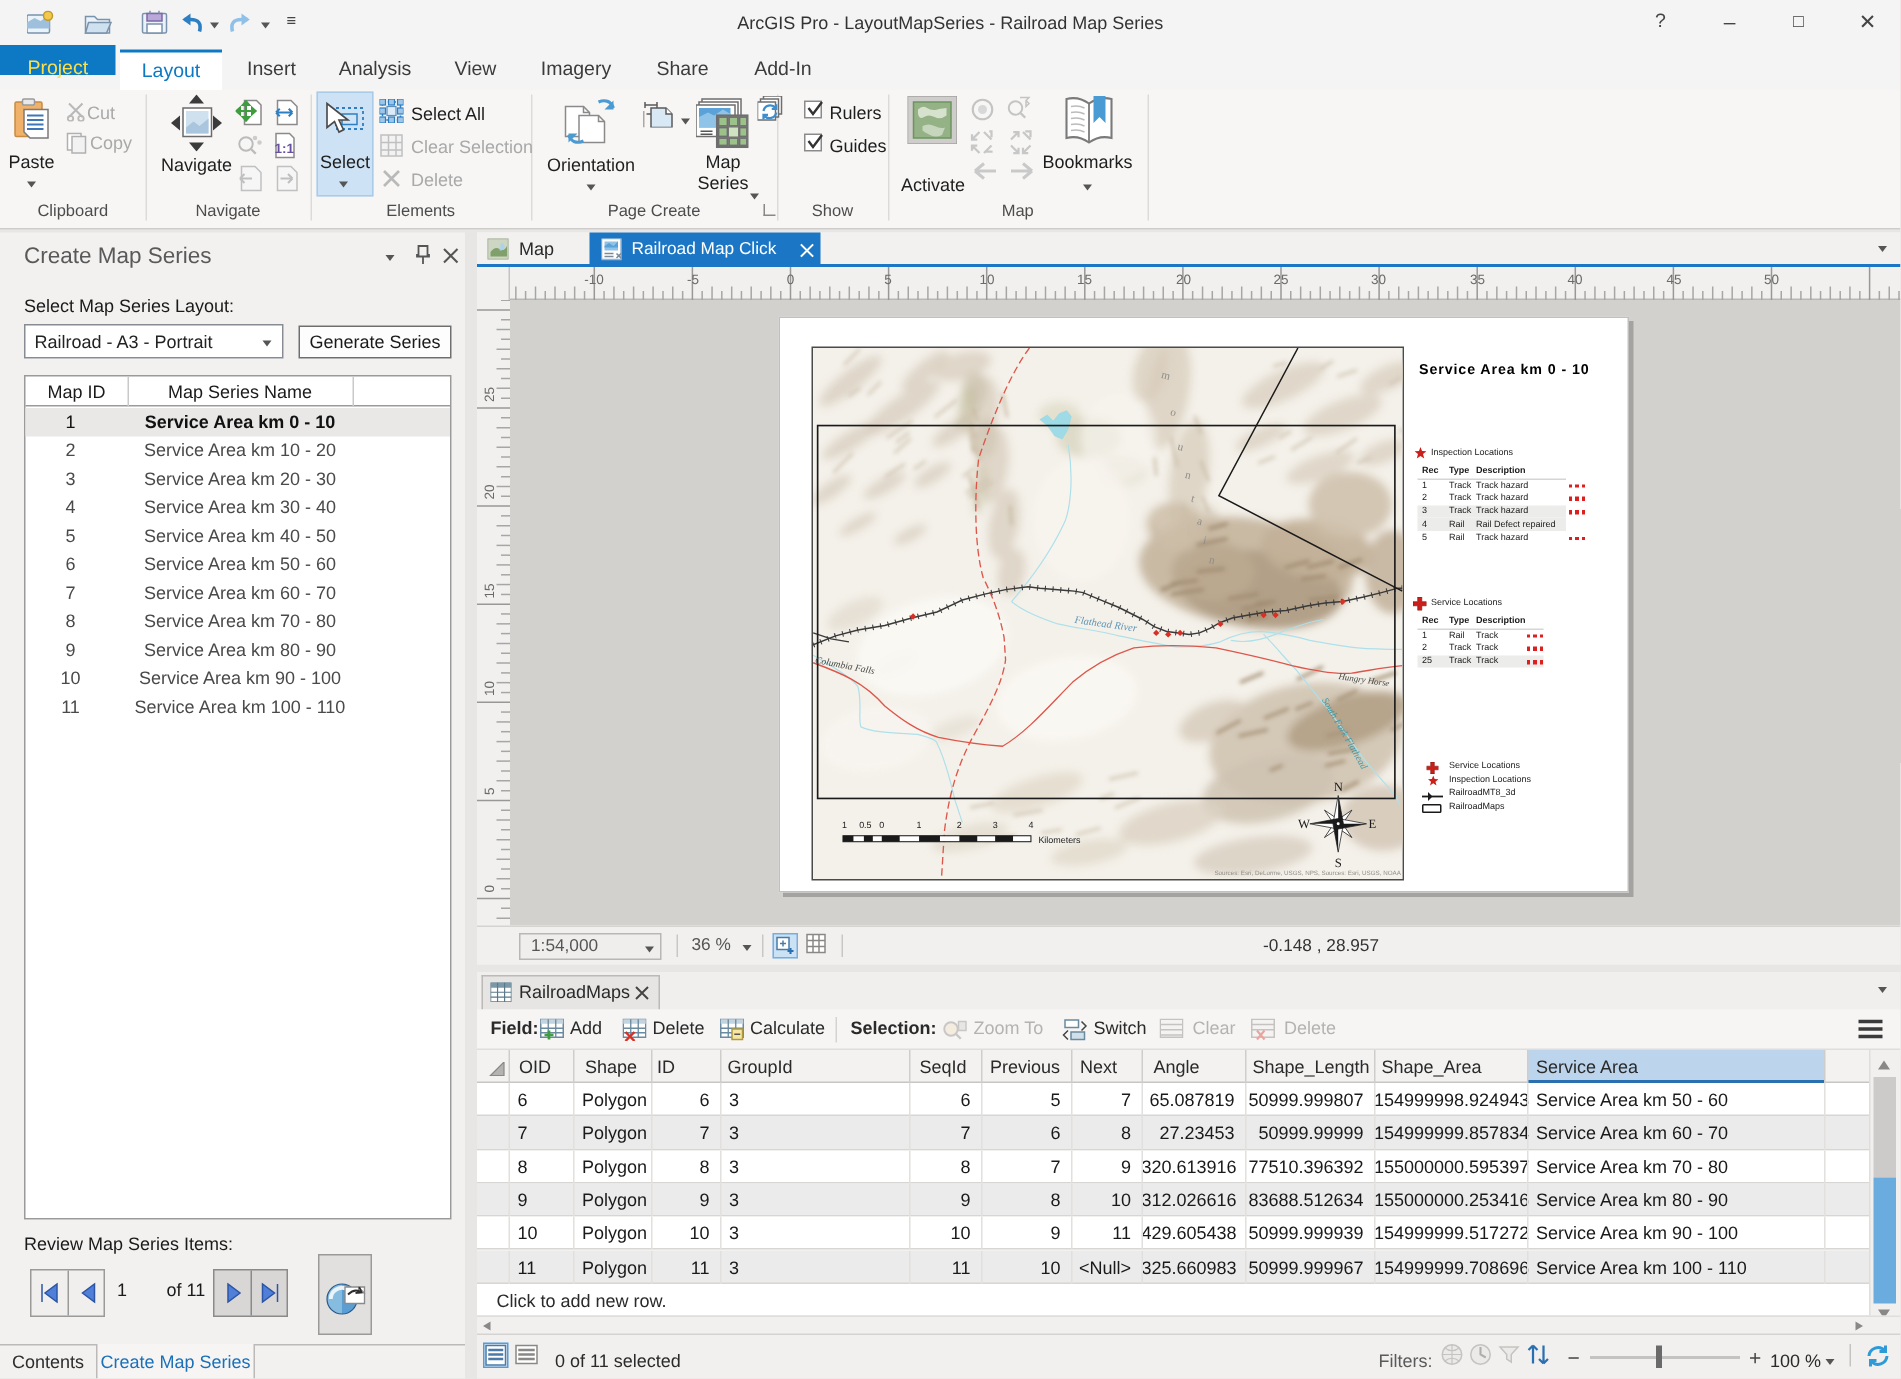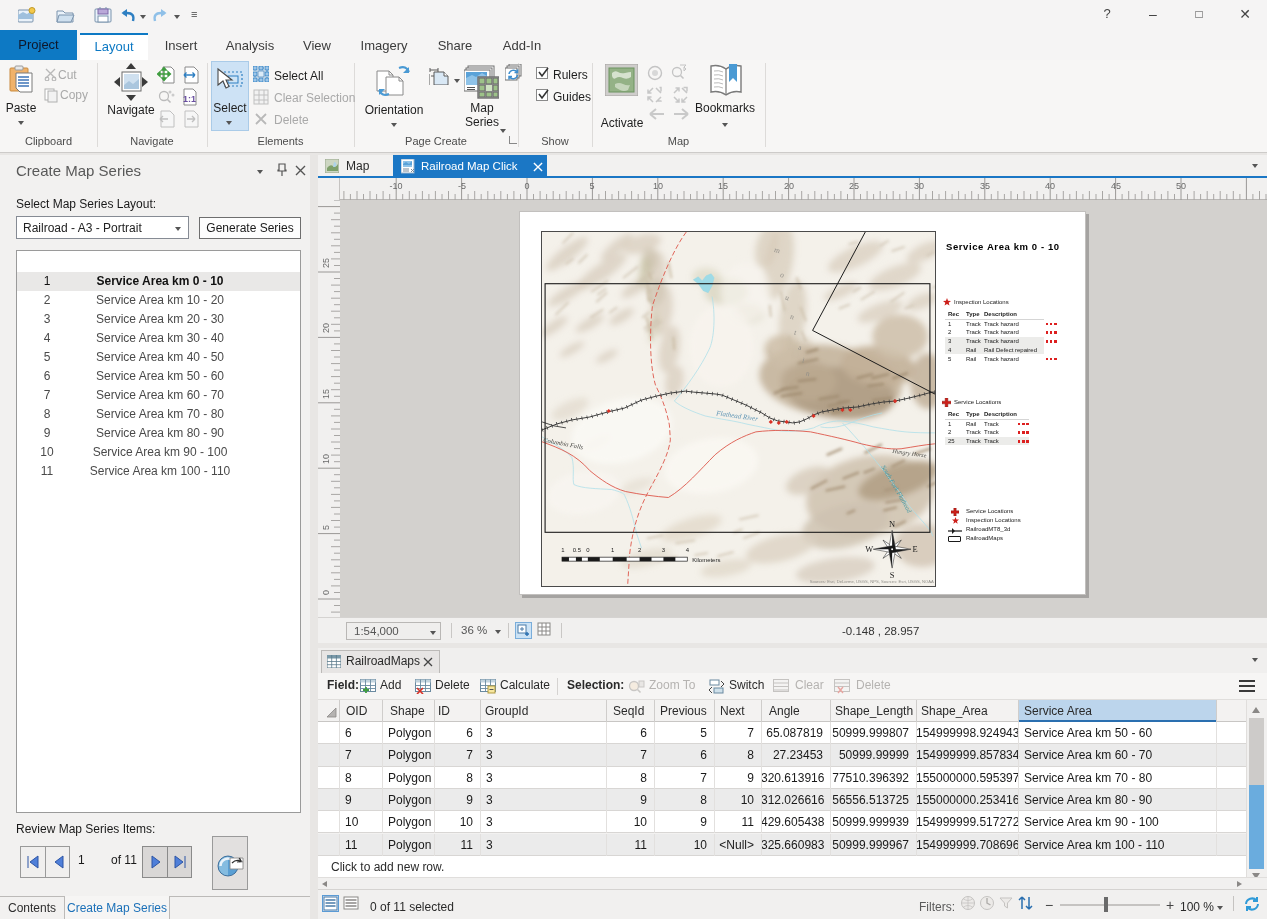--- a/index.html
+++ b/index.html
@@ -7,21 +7,21 @@
 body { font-family:"Liberation Sans",sans-serif; font-size:12px; color:#222; background:#e8e6e4; }
 .abs { position:absolute; }
 #app { position:relative; width:1267px; height:919px; }
 
 #titlebar { left:0; top:0; width:1267px; height:30px; background:#f5f4f4; }
 #title { left:0; top:8px; width:1267px; text-align:center; font-size:12px; color:#333; }
 .wbtn { top:0px; width:44px; height:28px; text-align:center; line-height:28px; font-size:14px; color:#444; }
 
 #tabrow { left:0; top:30px; width:1267px; height:30px; background:#f5f4f4; }
 .rtab { top:3px; height:27px; line-height:26px; font-size:13px; color:#3b3b3b; text-align:center; }
-#tab-project { left:0; top:0; width:77px; height:30px; background:#0d79c4; color:#0f172a; line-height:30px; }
+#tab-project { left:0; top:0; width:77px; height:20px; background:#0d79c4; color:#fde047; line-height:30px; }
 #tab-layout { left:80px; width:68px; background:#fff; color:#0d79c4; border-top:2px solid #0d79c4; line-height:24px; }
 
 #ribbon { left:0; top:60px; width:1267px; height:93px; background:#f7f6f5; border-bottom:1px solid #cdcbc9; }
 .gsep { top:3px; width:1px; height:84px; background:#dddbd9; }
 .glabel { top:75px; font-size:11px; color:#4c4c4c; text-align:center; }
 .rlabel { font-size:12px; color:#1e1e1e; text-align:center; }
 .gray { color:#a9a9a9; }
 .t6 { font-size:6px; color:#1a1a1a; }
 .t6b { font-size:6px; font-weight:bold; color:#1a1a1a; }
 .tbt { top:30px; font-size:12px; color:#2a2a2a; }
@@ -30,20 +30,21 @@
 #leftpanel { left:0; top:155px; width:310px; height:764px; background:#f2f1f0; }
 
 #mapview { left:318px; top:155px; width:949px; height:488px; background:#f2f1f0; }
 
 #tableview { left:318px; top:648px; width:949px; height:271px; background:#f2f1f0; }
 </style>
 </head>
 <body>
 <div id="app">
   <div id="titlebar" class="abs">
+    <div id="title" class="abs">ArcGIS Pro - LayoutMapSeries - Railroad Map Series</div>
     <div class="abs wbtn" style="left:1085px;font-size:13px;">?</div>
     <div class="abs wbtn" style="left:1131px;">–</div>
     <div class="abs wbtn" style="left:1177px;font-size:12px;">□</div>
     <div class="abs wbtn" style="left:1223px;">✕</div>
     <div id="qat" class="abs" style="left:14px;top:4px;">
       <svg class="abs" style="left:4px;top:3px" width="19" height="17" viewBox="0 0 19 17">
         <rect x="0" y="3" width="15" height="12" rx="1" fill="#eaf2fa" stroke="#7a93ad"></rect>
         <path d="M0 8 l5 -3 4 2 6 -4 v9 h-15 z" fill="#9fc0dd"></path>
         <circle cx="14" cy="3.5" r="3" fill="#f4c84a" stroke="#c09a28"></circle>
       </svg>
@@ -302,20 +303,26 @@
     <svg class="abs" style="left:295px;top:10px" width="11" height="11" viewBox="0 0 11 11">
       <path d="M1 1 L10 10 M10 1 L1 10" stroke="#555" stroke-width="1.4"></path>
     </svg>
     <div class="abs" style="left:16px;top:42px;font-size:12px;color:#1a1a1a">Select Map Series Layout:</div>
     <div class="abs" style="left:16px;top:61px;width:173px;height:23px;background:#fff;border:1px solid #868b94">
       <span class="abs" style="left:6px;top:4px;color:#222">Railroad - A3 - Portrait</span>
       <span class="caret abs" style="left:158px;top:10px"></span>
     </div>
     <div class="abs" style="left:199px;top:62px;width:102px;height:22px;background:#fdfdfd;border:1px solid #6e6e6e;text-align:center;line-height:20px;color:#1a1a1a">Generate Series</div>
     <div class="abs" style="left:16px;top:95px;width:285px;height:563px;background:#fff;border:1px solid #9a9a9a">
+      <div class="abs" style="left:0;top:0;width:283px;height:20px;border-bottom:1px solid #9a9a9a">
+        <div class="abs" style="left:68px;top:0;width:1px;height:20px;background:#c9c9c9"></div>
+        <div class="abs" style="left:218px;top:0;width:1px;height:20px;background:#c9c9c9"></div>
+        <div class="abs" style="left:0;top:3px;width:68px;text-align:center;color:#1a1a1a">Map ID</div>
+        <div class="abs" style="left:68px;top:3px;width:150px;text-align:center;color:#1a1a1a">Map Series Name</div>
+      </div>
       <div id="maplist" class="abs" style="left:0;top:21px;width:283px;">
 <div style="position:relative;height:19px;background:#e9e8e7;color:#111;">
             <span style="position:absolute;left:0;top:2px;width:60px;text-align:center;">1</span>
             <span style="position:absolute;left:68px;top:2px;width:150px;text-align:center;font-weight:bold;">Service Area km 0 - 10</span>
           </div>
 <div style="position:relative;height:19px;color:#4a4a4a;">
             <span style="position:absolute;left:0;top:2px;width:60px;text-align:center;">2</span>
             <span style="position:absolute;left:68px;top:2px;width:150px;text-align:center;">Service Area km 10 - 20</span>
           </div>
 <div style="position:relative;height:19px;color:#4a4a4a;">
@@ -1124,21 +1131,21 @@
 <div class="abs" style="left:928px;top:118.6px;width:1px;height:22.3px;background:#e2e0de"></div>
 <div class="abs" style="left:0;top:140.9px;width:928px;height:22.3px;background:#ebebeb;border-bottom:1px solid #d8d6d4"></div>
 <span class="abs" style="left:27px;top:144.9px;color:#1a1a1a;font-size:12px">9</span>
 <span class="abs" style="left:70px;top:144.9px;color:#1a1a1a;font-size:12px">Polygon</span>
 <span class="abs" style="left:116px;top:144.9px;width:39px;text-align:right;color:#1a1a1a;font-size:12px">9</span>
 <span class="abs" style="left:168px;top:144.9px;color:#1a1a1a;font-size:12px">3</span>
 <span class="abs" style="left:288px;top:144.9px;width:41px;text-align:right;color:#1a1a1a;font-size:12px">9</span>
 <span class="abs" style="left:336px;top:144.9px;width:53px;text-align:right;color:#1a1a1a;font-size:12px">8</span>
 <span class="abs" style="left:396px;top:144.9px;width:40px;text-align:right;color:#1a1a1a;font-size:12px">10</span>
 <span class="abs" style="left:443px;top:144.9px;width:62px;text-align:right;color:#1a1a1a;font-size:12px">312.026616</span>
-<span class="abs" style="left:512px;top:144.9px;width:79px;text-align:right;color:#1a1a1a;font-size:12px">56556.513725</span>
+<span class="abs" style="left:512px;top:144.9px;width:79px;text-align:right;color:#1a1a1a;font-size:12px">83688.512634</span>
 <span class="abs" style="left:598px;top:144.9px;width:95px;text-align:right;color:#1a1a1a;font-size:12px">155000000.253416</span>
 <span class="abs" style="left:706px;top:144.9px;color:#1a1a1a;font-size:12px">Service Area km 80 - 90</span>
 <div class="abs" style="left:21px;top:140.9px;width:1px;height:22.3px;background:#e2e0de"></div>
 <div class="abs" style="left:64px;top:140.9px;width:1px;height:22.3px;background:#e2e0de"></div>
 <div class="abs" style="left:116px;top:140.9px;width:1px;height:22.3px;background:#e2e0de"></div>
 <div class="abs" style="left:162px;top:140.9px;width:1px;height:22.3px;background:#e2e0de"></div>
 <div class="abs" style="left:288px;top:140.9px;width:1px;height:22.3px;background:#e2e0de"></div>
 <div class="abs" style="left:336px;top:140.9px;width:1px;height:22.3px;background:#e2e0de"></div>
 <div class="abs" style="left:396px;top:140.9px;width:1px;height:22.3px;background:#e2e0de"></div>
 <div class="abs" style="left:443px;top:140.9px;width:1px;height:22.3px;background:#e2e0de"></div>

